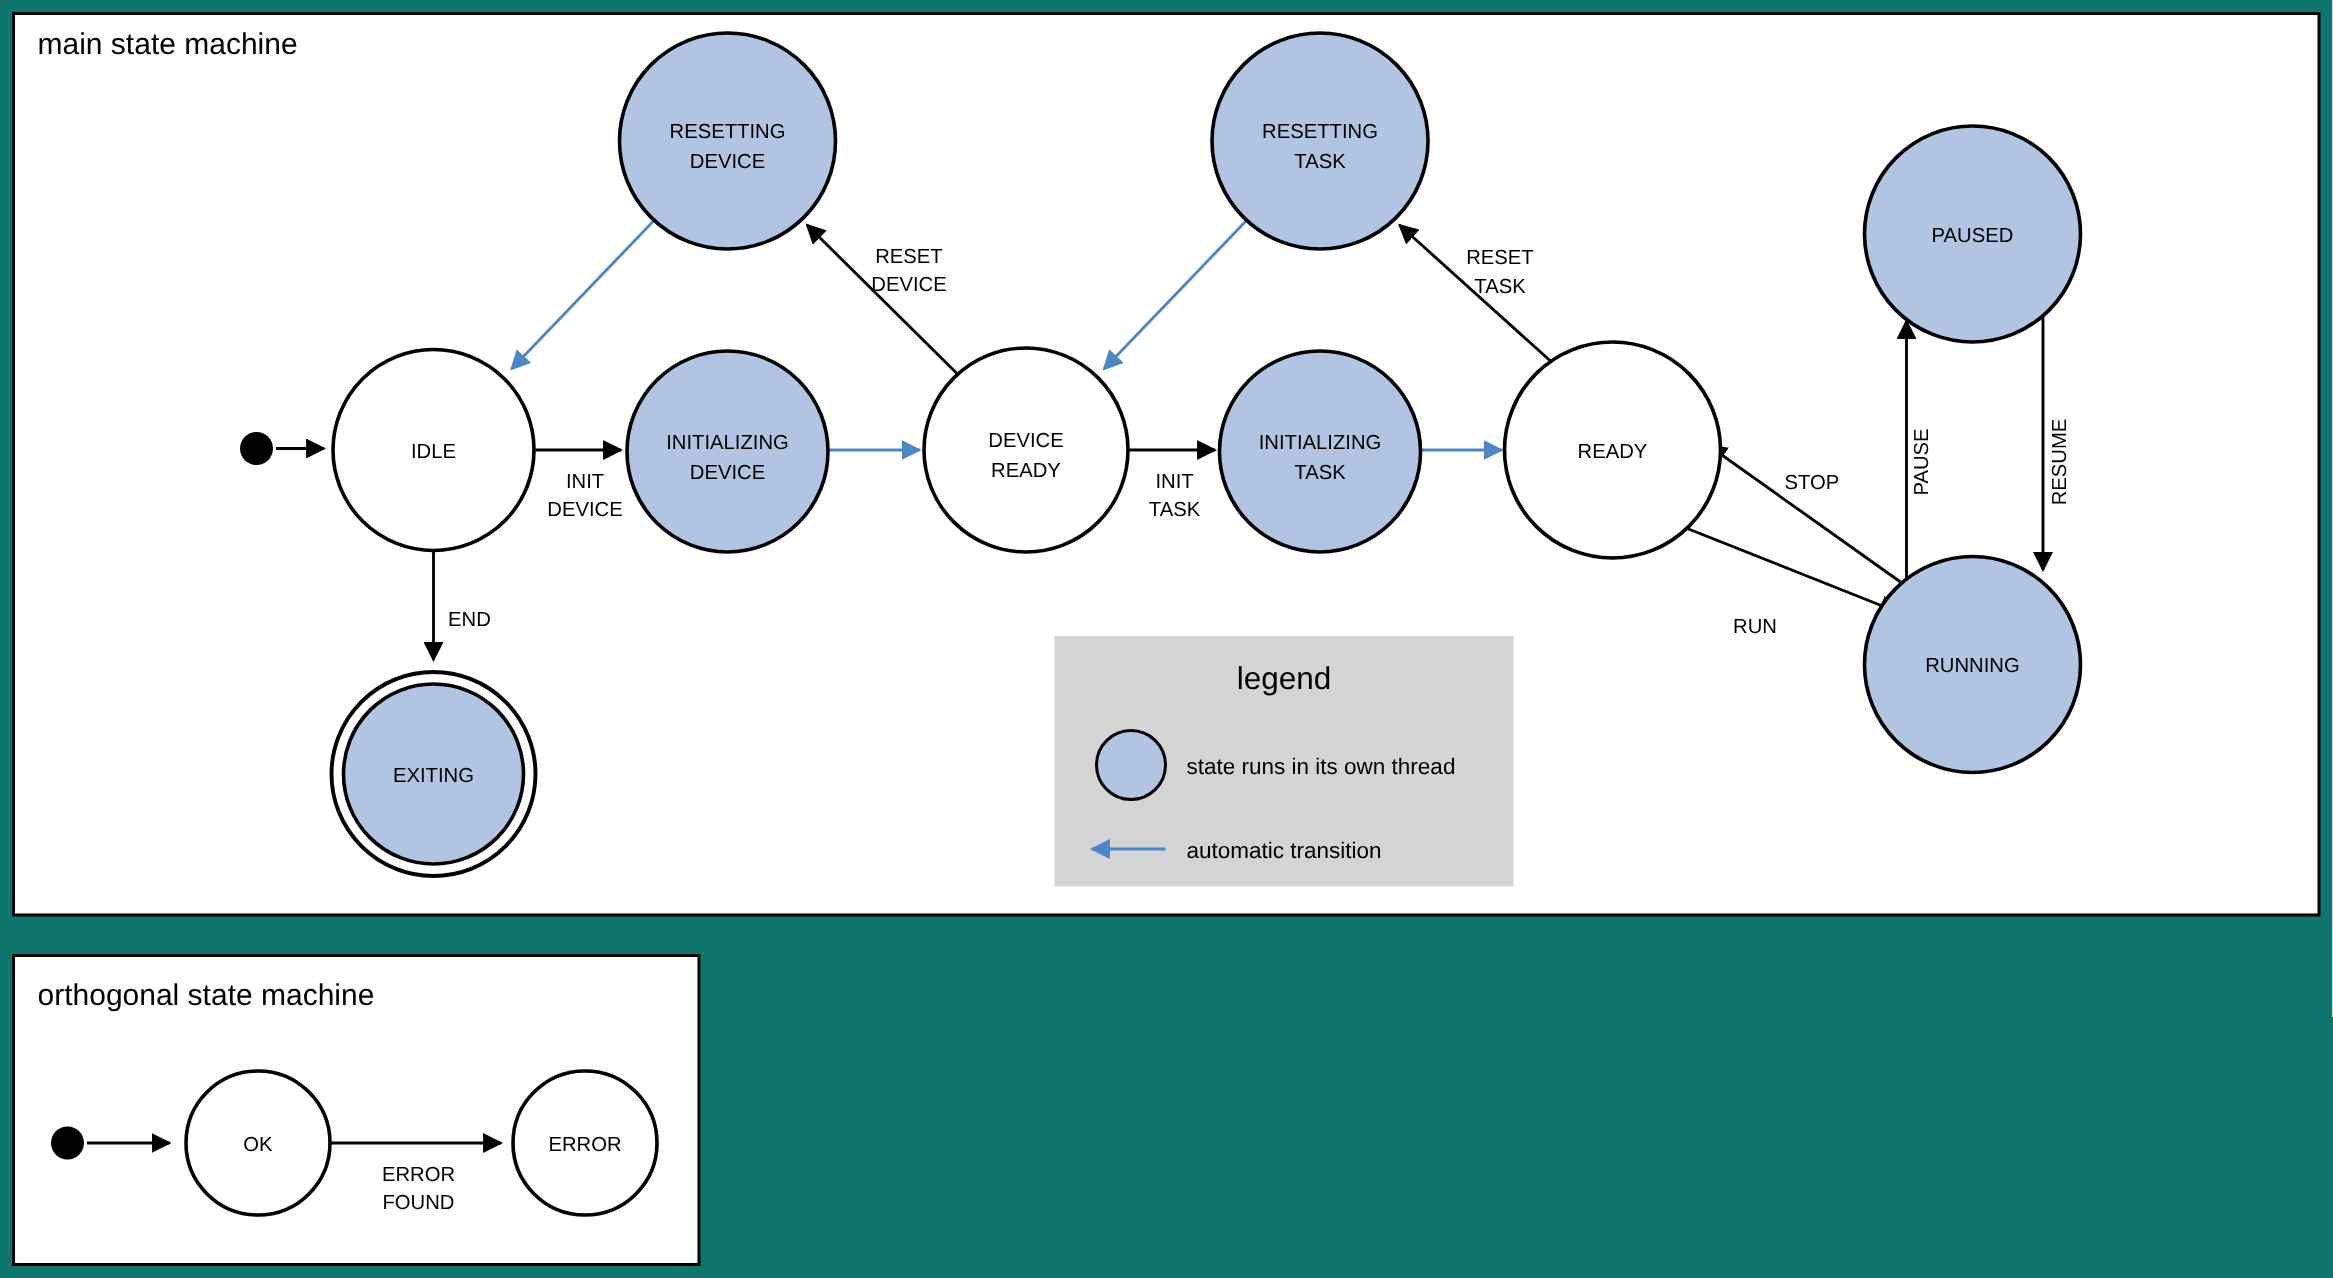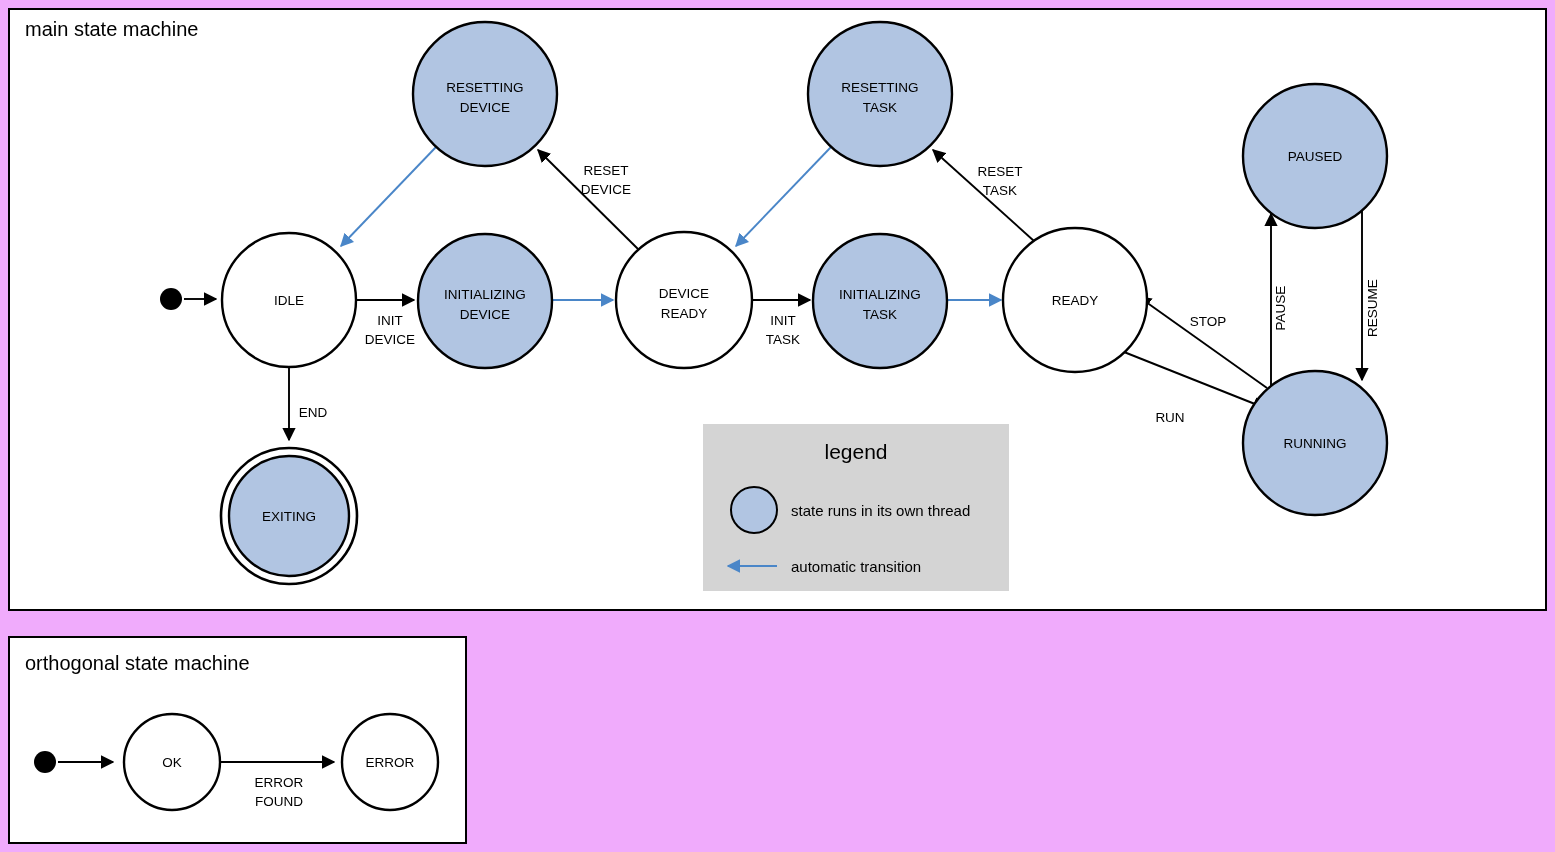--- a/index.html
+++ b/index.html
@@ -7,21 +7,21 @@
     padding: 0;
     background: #ffffff;
   }
   body {
     font-family: "Liberation Sans", sans-serif;
   }
   #canvas {
     position: relative;
     width: 1555px;
     height: 852px;
-    background: #f0abfc;
+    background: #0f766e;
     overflow: hidden;
   }
   svg.diagram {
     position: absolute;
     left: 0;
     top: 0;
     width: 1555px;
     height: 852px;
   }
   text {

